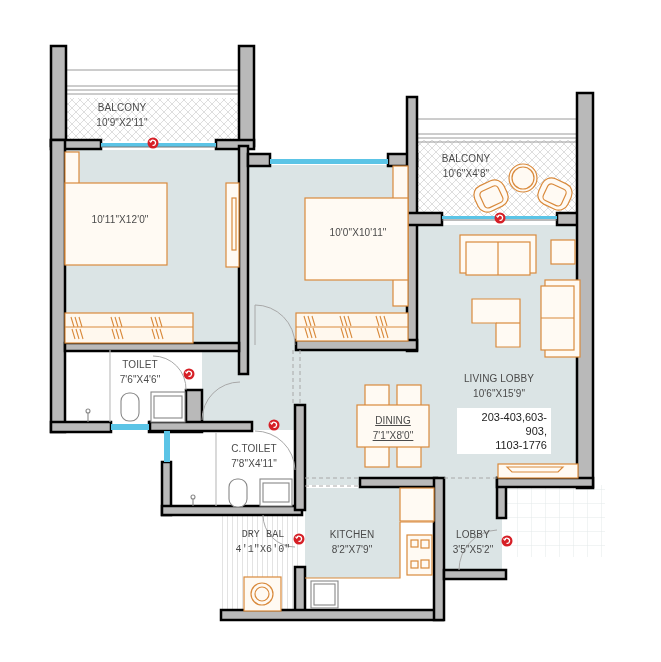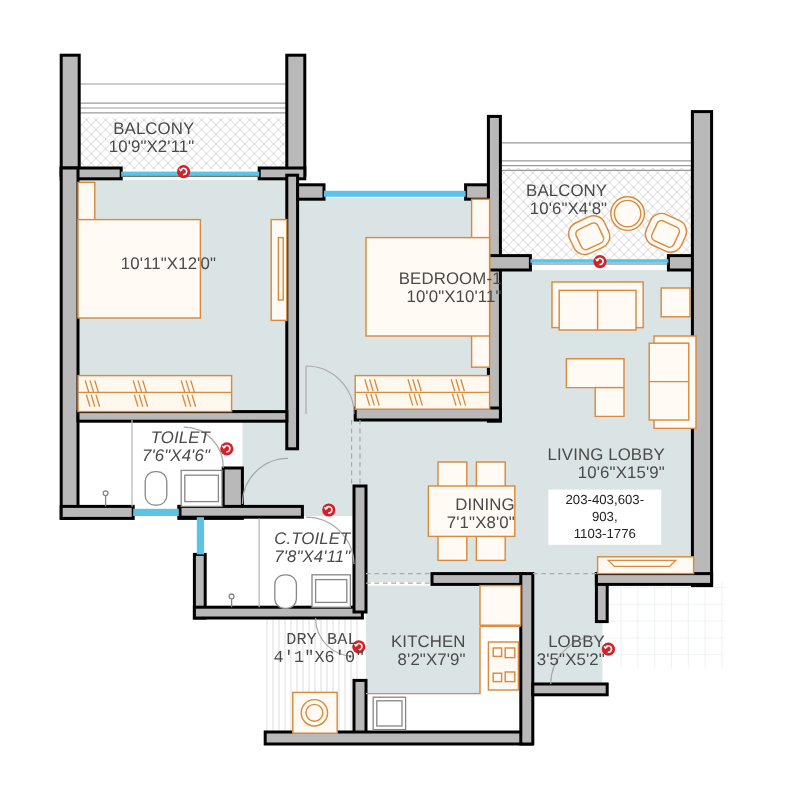--- a/index.html
+++ b/index.html
@@ -1,19 +1,19 @@
 <!DOCTYPE html>
 <html><head>
 <meta charset="utf-8">
 <style>
   html,body{margin:0;padding:0;background:#ffffff;}
   body{width:661px;height:662px;position:relative;overflow:hidden;font-family:"Liberation Sans",sans-serif;}
   #plan{position:absolute;left:0;top:0;width:661px;height:662px;}
-  .lbl{position:absolute;text-align:right;color:#4a4a4a;font-size:14px;line-height:15px;white-space:nowrap;letter-spacing:0.1px;}
-  .unit{position:absolute;background:#ffffff;color:#222;font-size:11px;line-height:14px;text-align:center;padding:2px 4px;}
+  .lbl{position:absolute;text-align:center;color:#4a4a4a;font-size:10px;line-height:15px;white-space:nowrap;letter-spacing:0.1px;}
+  .unit{position:absolute;background:#ffffff;color:#222;font-size:11px;line-height:14px;text-align:right;padding:2px 4px;}
 </style>
 </head>
 <body>
 
 <svg id="plan" viewBox="0 0 661 662" xmlns="http://www.w3.org/2000/svg">
   <defs>
     <pattern id="lattice" width="8" height="8" patternUnits="userSpaceOnUse">
       <rect width="8" height="8" fill="#ffffff"></rect>
       <path d="M0 4 L4 0 L8 4 L4 8 Z" fill="none" stroke="#d6d6d6" stroke-width="0.8"></path>
     </pattern>
@@ -238,44 +238,43 @@
 </svg>
 
 <div class="lbl" style="left:82px;top:100px;width:80px;">
   <div>BALCONY</div>
   <div>10'9"X2'11"</div>
 </div>
 <div class="lbl" style="left:60px;top:212px;width:120px;">
   <div>10'11"X12'0"</div>
 </div>
 <div class="lbl" style="left:298px;top:225px;width:120px;">
-  <div>BEDROOM-1</div>
   <div>10'0"X10'11"</div>
 </div>
 <div class="lbl" style="left:426px;top:151px;width:80px;">
   <div>BALCONY</div>
   <div>10'6"X4'8"</div>
 </div>
 <div class="lbl" style="left:444px;top:371px;width:110px;">
   <div>LIVING LOBBY</div>
   <div>10'6"X15'9"</div>
 </div>
 <div class="unit" style="left:457px;top:408px;width:86px;">
   <div>203-403,603-903,</div>
   <div>1103-1776</div>
 </div>
-<div class="lbl" style="left:105px;top:357px;width:70px;font-style:italic;">
+<div class="lbl" style="left:105px;top:357px;width:70px;">
   <div>TOILET</div>
   <div>7'6"X4'6"</div>
 </div>
-<div class="lbl" style="left:357px;top:413px;width:72px;">
+<div class="lbl" style="left:357px;top:413px;width:72px;text-decoration:underline;">
   <div>DINING</div>
   <div>7'1"X8'0"</div>
 </div>
-<div class="lbl" style="left:216px;top:441px;width:76px;font-style:italic;">
+<div class="lbl" style="left:216px;top:441px;width:76px;">
   <div>C.TOILET</div>
   <div>7'8"X4'11"</div>
 </div>
 <div class="lbl" style="left:228px;top:527px;width:70px;font-family:Liberation Mono, monospace;">
   <div>DRY BAL</div>
   <div>4'1"X6'0"</div>
 </div>
 <div class="lbl" style="left:316px;top:527px;width:72px;">
   <div>KITCHEN</div>
   <div>8'2"X7'9"</div>

